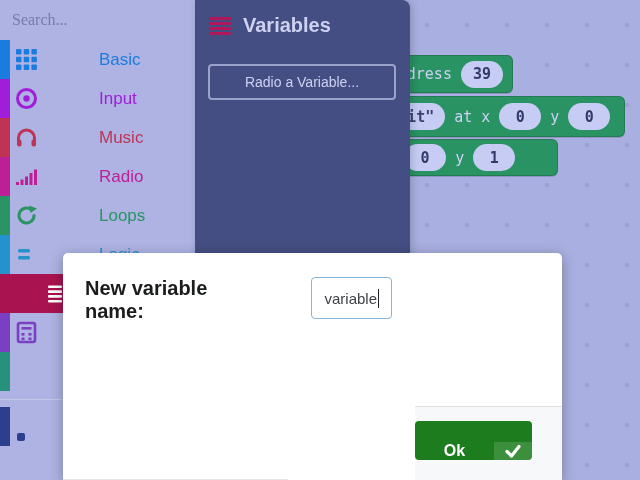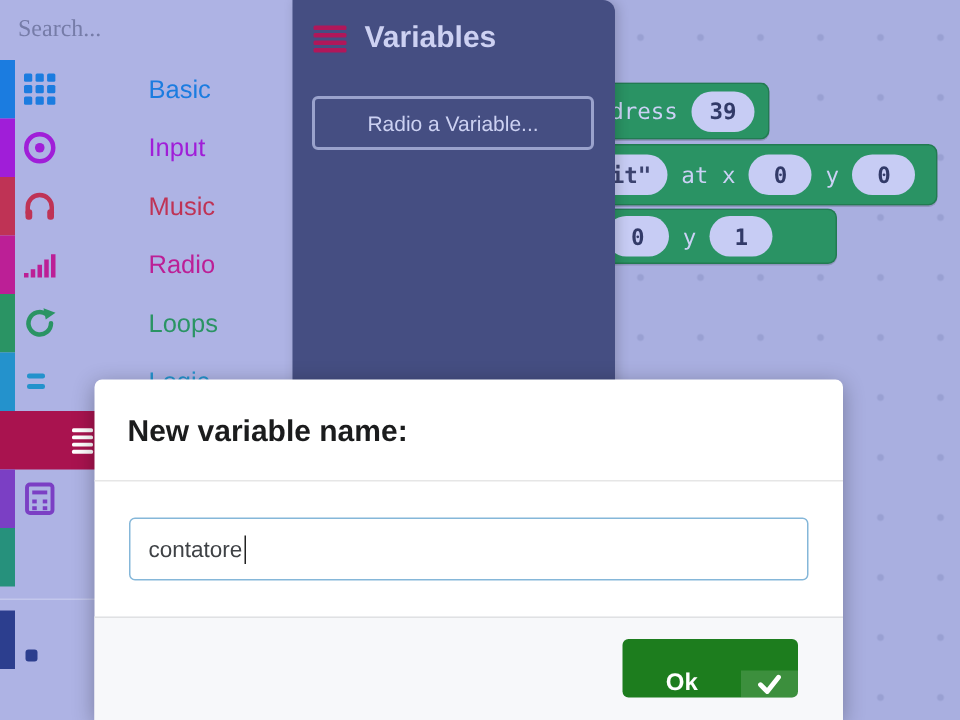--- a/index.html
+++ b/index.html
@@ -72,21 +72,21 @@
     position:absolute; left:13px; top:64px; width:188px; height:36px;
     background:transparent; border:2px solid #9aa2cc; border-radius:4px;
     color:#ccd1f2; font-size:14px; font-family:"Liberation Sans", sans-serif;
     cursor:pointer;
   }
 
   
   .dialog {
     position:absolute; left:63px; top:253px; width:499px; height:227px;
     background:#fff; z-index:30; border-radius:5px 5px 0 0;
-    box-shadow:0 3px 14px rgba(0,0,0,.3); display:flex; flex-direction:column;
+    box-shadow:0 3px 14px rgba(0,0,0,.3); display:flex; flex-direction:row;
   }
   .dialog-header {
     padding:24px 22px 20px 22px; font-size:20px; font-weight:bold; color:#1b1c1d;
     border-bottom:1px solid #e6e6e6;
   }
   .dialog-content { padding:24px 23px; }
   .name-input {
     width:100%; height:42px; border:1px solid #85b7d9; border-radius:4px;
     display:flex; align-items:center; padding:0 12px; font-size:15px; color:#3f4246;
     background:#fff; cursor:text;
@@ -286,21 +286,21 @@
       </span>
     <span class="flyout-title">Variables</span>
   </div>
   <button class="make-var-btn">Radio a Variable...</button>
 </div>
 
 <div class="dialog">
   <div class="dialog-header">New variable name:</div>
   <div class="dialog-content">
     <div class="name-input">
-      <span>contatore</span>
+      <span>variable</span>
       <span class="caret"></span>
     </div>
   </div>
   <div class="dialog-footer">
     <button class="btn ok-btn" style="background-color: rgb(29, 125, 30);">
       <span class="btn-main">Ok</span>
       <span class="btn-iconpart check-icon">
         <svg viewBox="0 0 18 18">
             <polyline points="3,9.5 7.5,14 15,4.5" fill="none" stroke="#ffffff" stroke-width="3.2" stroke-linecap="round" stroke-linejoin="round"></polyline>
           </svg>

